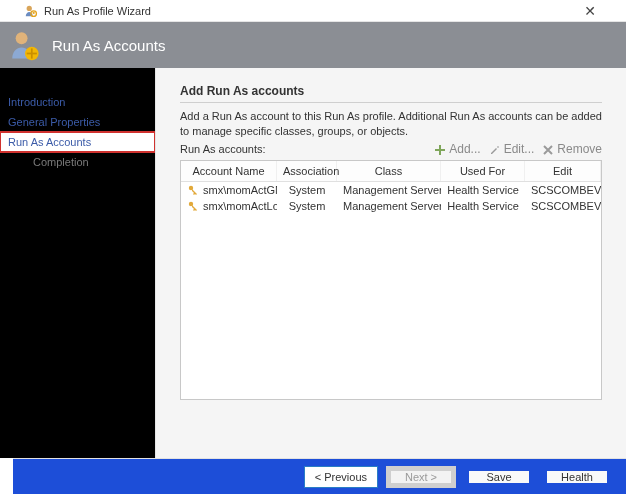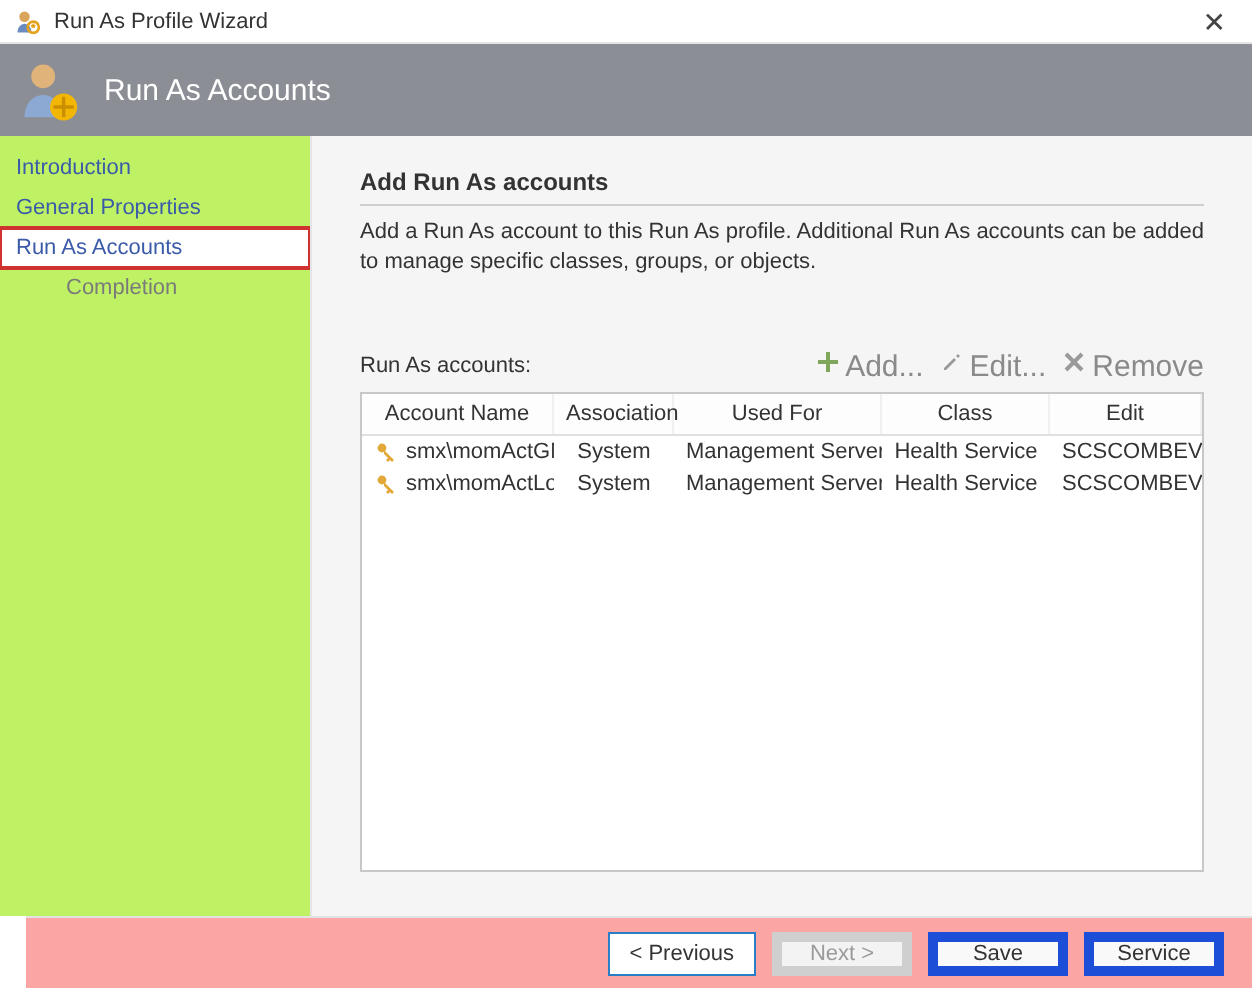--- a/index.html
+++ b/index.html
@@ -3,21 +3,21 @@
 <meta charset="utf-8">
 <style>
   * { box-sizing: border-box; font-family: "Segoe UI", Tahoma, Arial, sans-serif; }
   html, body { margin: 0; padding: 0; }
   body { width: 626px; height: 502px; background: #fff; overflow: hidden; }
 
   
   .titlebar {
     height: 22px;
     display: flex; align-items: center;
-    padding: 0 7px;
+    padding: 0 24px;
     font-size: 11px;
     color: #333;
     border-bottom: 1px solid #e5e5e5;
   }
   .titlebar .app-icon { width: 14px; height: 14px; margin-right: 6px; }
   .titlebar .spacer { flex: 1; }
   .titlebar .close { font-size: 14px; color: #444; padding: 0 6px; cursor: default; }
 
   
   .banner {
@@ -25,21 +25,21 @@
     background: #8b8e94;
     display: flex; align-items: center;
     padding-left: 8px;
     color: #fff;
   }
   .banner .banner-icon { width: 34px; height: 34px; margin-right: 10px; }
   .banner .banner-title { font-size: 15px; font-weight: 400; }
 
   
   .content { display: flex; height: calc(502px - 22px - 46px - 44px); }
-  .sidebar { width: 155px; background: #bef264; padding-top: 6px; }
+  .sidebar { width: 155px; background: #000000; padding-top: 24px; }
   .sidebar .nav-item {
     font-size: 11px;
     padding: 4px 8px;
     color: #3b5ba8;
     cursor: default;
   }
   .sidebar .nav-item.disabled { color: #7a7a7a; margin-left: 25px; }
   .sidebar .nav-item.selected {
     background: #fff;
     outline: 2px solid #d0322f;
@@ -50,28 +50,28 @@
     flex: 1;
     background: #f5f5f5;
     padding: 16px 24px 8px 24px;
     position: relative;
     border-left: 1px solid #e5e5e5;
   }
   .main h2 {
     font-size: 12px; font-weight: 700; margin: 0 0 2px 0; color: #333;
     border-bottom: 1px solid #cfcfcf; padding-bottom: 4px;
   }
-  .main .desc { font-size: 11px; color: #333; margin: 6px 0 36px 0; line-height: 1.35; }
+  .main .desc { font-size: 11px; color: #333; margin: 6px 0 3px 0; line-height: 1.35; }
   .list-label-row {
     display: flex; align-items: center; justify-content: space-between;
     margin-bottom: 4px;
   }
   .list-label { font-size: 11px; color: #333; }
   .toolbar { display: flex; gap: 8px; }
-  .tool-btn { font-size: 15px; color: #8a8a8a; display: inline-flex; align-items: flex-start; gap: 3px; cursor: default; }
+  .tool-btn { font-size: 12px; color: #8a8a8a; display: inline-flex; align-items: flex-end; gap: 3px; cursor: default; }
   .tool-btn svg { width: 12px; height: 12px; }
 
   .grid {
     background: #fff;
     border: 1px solid #c8c8c8;
     height: 240px;
     overflow: hidden;
     font-size: 11px;
     color: #333;
     text-align: center;
@@ -96,21 +96,21 @@
     white-space: nowrap;
     overflow: hidden;
     text-overflow: clip;
   }
   .account-cell { display: flex; align-items: center; gap: 4px; }
   .account-cell svg { width: 12px; height: 12px; flex: none; }
 
   
   .footer {
     height: 36px;
-    background: #fca5a5;
+    background: #1d4ed8;
     border-top: 1px solid #e2e2e2;
     display: flex; align-items: center; justify-content: flex-end;
     gap: 8px; padding-right: 14px; margin-left: 13px;
   }
   .btn {
     min-width: 70px; height: 22px;
     font-size: 11px;
     background: #f9f9f9;
     border: 5px solid #1d4ed8;
     color: #333;
@@ -181,22 +181,22 @@
             </svg>
           <span>Remove</span>
         </span>
       </div>
     </div>
 
     <div class="grid">
       <div class="grid-header">
         <div class="cell">Account Name</div>
         <div class="cell">Association</div>
+        <div class="cell">Class</div>
         <div class="cell">Used For</div>
-        <div class="cell">Class</div>
         <div class="cell">Edit</div>
       </div>
       <div class="grid-body" id="grid-body">
           <div class="grid-row">
             <div class="cell account-cell">
               <svg viewBox="0 0 12 12">
                 <circle cx="4" cy="4" r="2.2" fill="#e2a93a"></circle>
                 <path d="M5 5l5 5-1 1-1-1-1 1-1-1 1-1-2-2z" fill="#e2a93a"></path>
               </svg>
               <span>smx\momActGMSA$</span>
@@ -221,14 +221,14 @@
           </div>
         </div>
     </div>
   </div>
 </div>
 
 <div class="footer">
   <button class="btn primary">&lt; Previous</button>
   <button class="btn disabled">Next &gt;</button>
   <button class="btn">Save</button>
-  <button class="btn">Service</button>
+  <button class="btn">Health</button>
 </div>
 
 </body></html>

